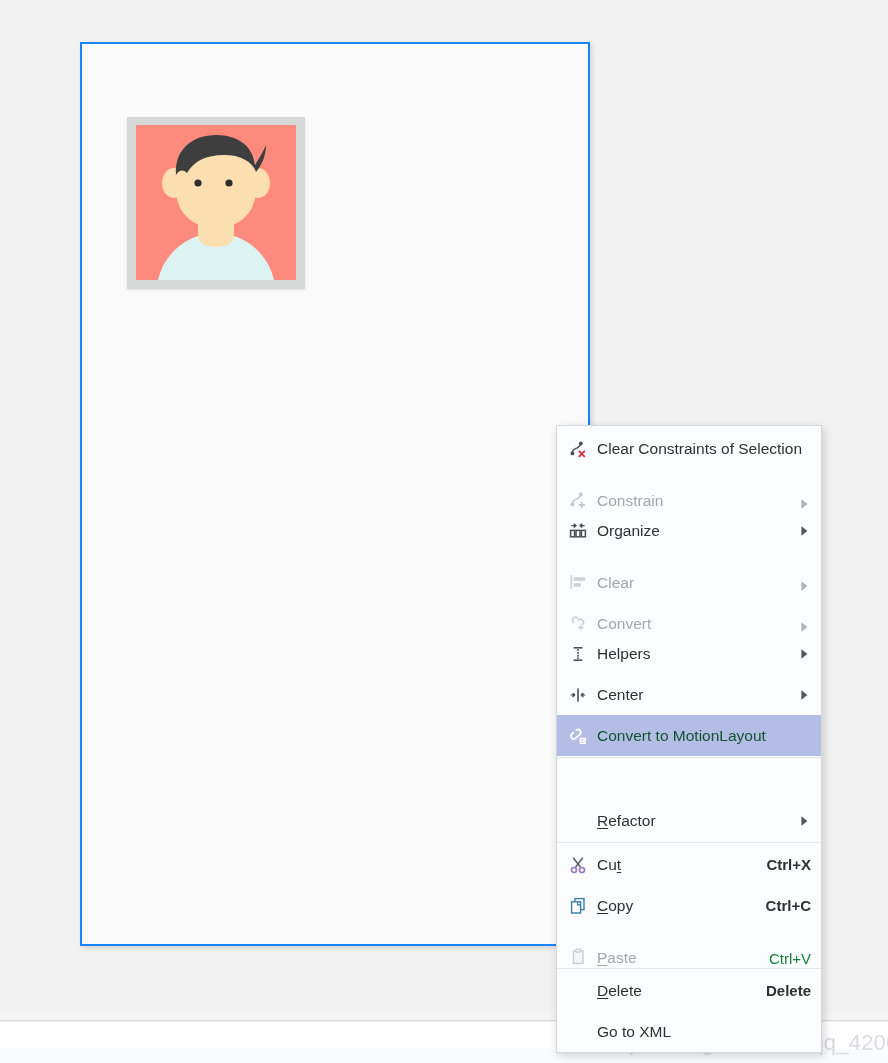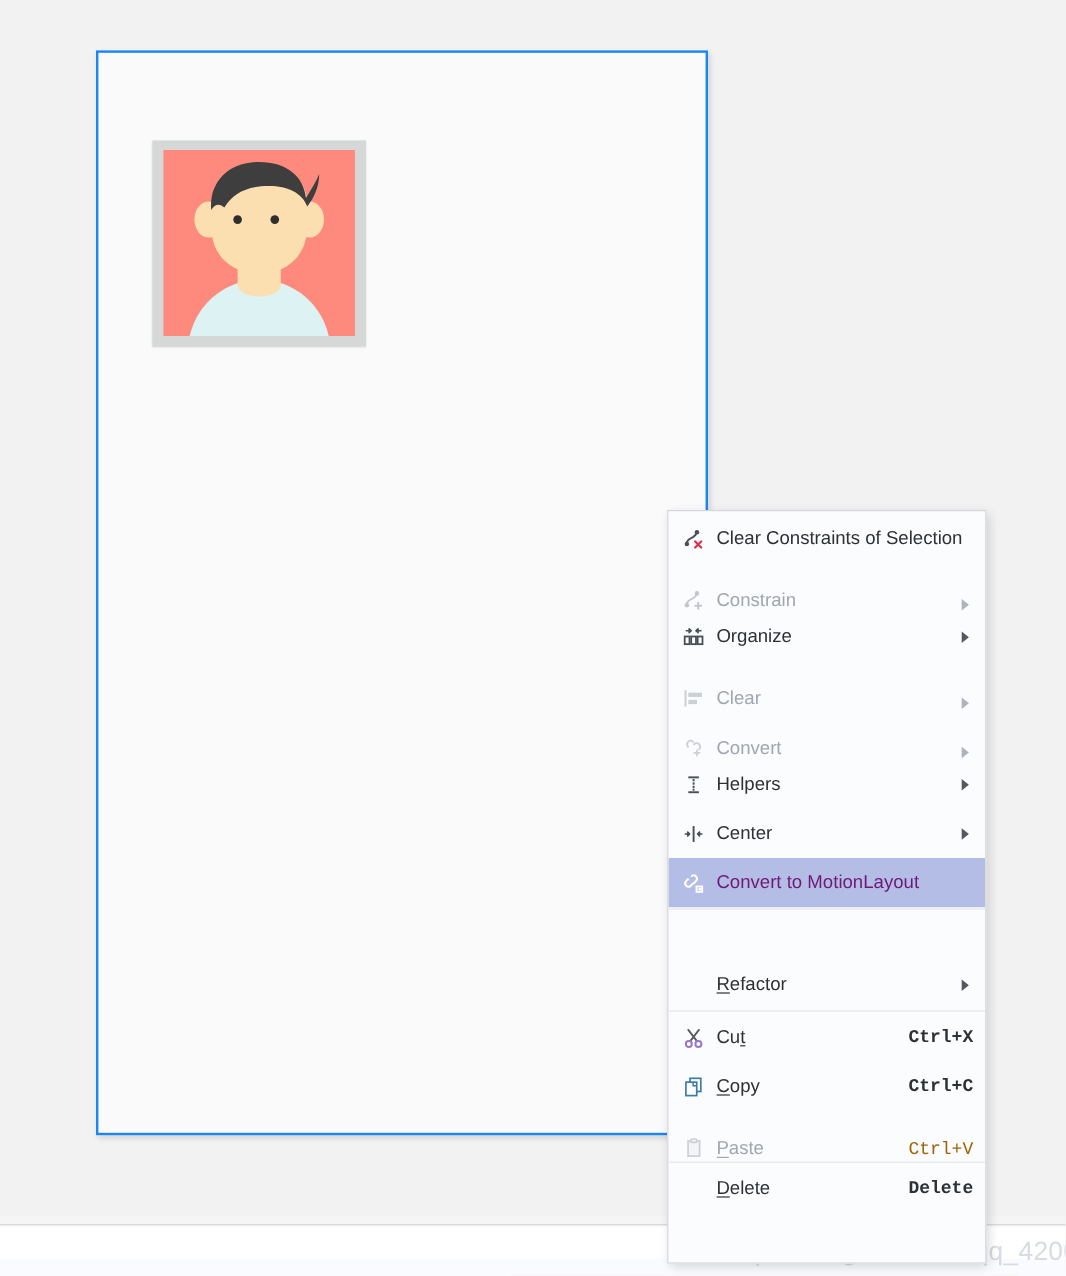--- a/index.html
+++ b/index.html
@@ -116,35 +116,34 @@
   .menu-item .mi-icon svg { display: block; }
   .menu-item .mi-label {
     flex: 1;
     overflow: hidden;
   }
   .menu-item .mi-accel {
     font-size: 15px;
     color: #2e3134;
     margin-left: 18px;
     font-weight: bold;
-    font-family: Liberation Mono, monospace;
   }
   .menu-item .mi-arrow {
     width: 14px;
     min-width: 14px;
     display: flex;
     align-items: center;
     justify-content: center;
     margin-left: 10px;
   }
   .menu-item.disabled { color: #a2a6ad; align-items: flex-end; }
-  .menu-item.disabled .mi-accel { color: #a16207; font-weight: normal; }
+  .menu-item.disabled .mi-accel { color: #15803d; font-weight: normal; }
   .menu-item.selected {
     background: #b4bde6;
-    color: #701a75;
+    color: #14532d;
   }
   .mi-underline { text-decoration: underline; text-underline-offset: 2px; }
 
   .menu-sep {
     height: 1px;
     background: #e3e5e9;
     margin: 1px 0;
   }
 </style>
 </head>
@@ -349,14 +348,15 @@
       <span class="mi-accel">Ctrl+V</span>
     </div>
     <div class="menu-sep"></div>
     <div class="menu-item">
       <span class="mi-icon"></span>
       <span class="mi-label"><span class="mi-underline">D</span>elete</span>
       <span class="mi-accel">Delete</span>
     </div>
     <div class="menu-item">
       <span class="mi-icon"></span>
+      <span class="mi-label">Go to XML</span>
     </div>
   </div>
 
 </body></html>

